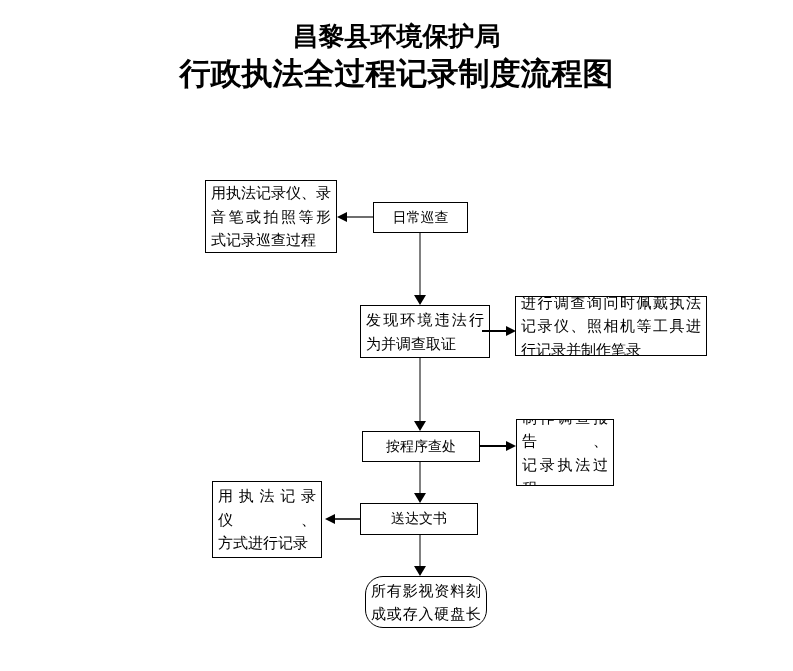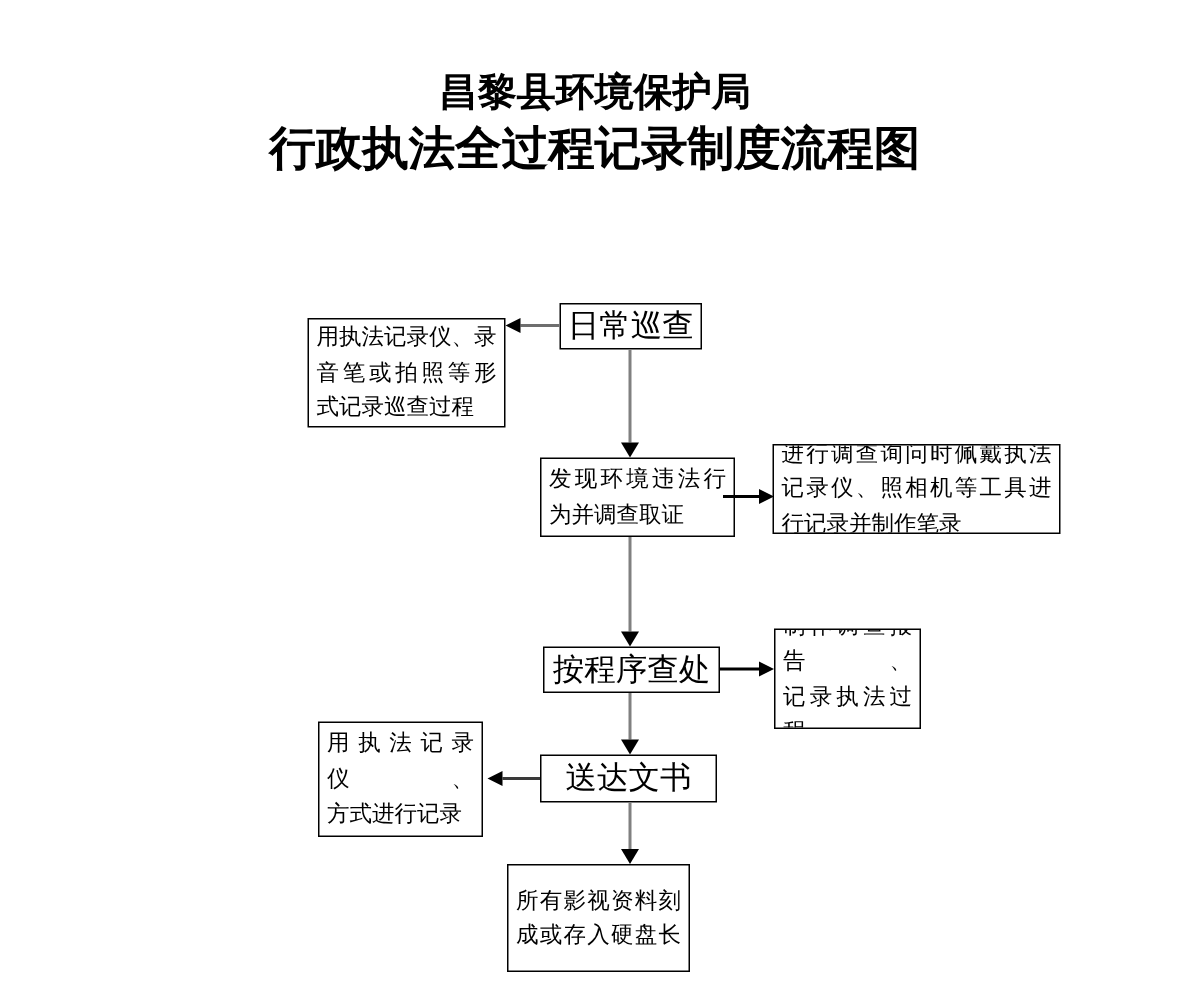--- a/index.html
+++ b/index.html
@@ -16,52 +16,51 @@
   
   .title {
     position: absolute;
     top: 20px;
     left: 0;
     width: 793px;
     text-align: center;
     font-family: "Liberation Serif", "DejaVu Serif", serif;
     font-weight: bold;
     color: #000;
-    margin-top: 25px;
   }
   .title-l1 { font-size: 26px; line-height: 34px; }
   .title-l2 { font-size: 31px; line-height: 40px; }
 
   
   .node {
     position: absolute;
     box-sizing: border-box;
     border: 1px solid #000;
     background: #fff;
     font-size: 15px;
     line-height: 23.5px;
     display: flex;
     flex-direction: column;
     justify-content: center;
     padding: 0 5px;
     overflow: hidden;
   }
-  .node.c { align-items: center; font-size: 21px; padding: 0 2px; }
+  .node.c { align-items: center; font-size: 14px; padding: 0 2px; }
   .jline { text-align: justify; text-align-last: justify; width: 100%; }
   .jline.last { text-align-last: left; }
 
-  #n-record-patrol   { left: 205px; top: 180px; width: 132px; height: 73px; margin-top: 32px; }
+  #n-record-patrol   { left: 205px; top: 180px; width: 132px; height: 73px; }
   #n-daily           { left: 373px; top: 202px; width:  95px; height: 31px; }
   #n-discover        { left: 360px; top: 305px; width: 130px; height: 53px; }
   #n-invest          { left: 515px; top: 296px; width: 192px; height: 60px; }
   #n-procedure       { left: 362px; top: 431px; width: 118px; height: 31px; }
   #n-report          { left: 516px; top: 419px; width: 98px; height: 67px; }
   #n-deliver         { left: 360px; top: 503px; width: 118px; height: 32px; }
   #n-record-delivery { left: 212px; top: 481px; width: 110px; height: 77px; }
-  #n-archive         { left: 338px; top: 576px; width: 122px; height: 72px; }
+  #n-archive         { left: 365px; top: 576px; width: 122px; height: 52px; border-radius: 18px; }
 
   
   .vline { position: absolute; left: 419px; width: 2px; background: #808080; }
   #v1 { top: 233px; height: 62px; }
   #v2 { top: 358px; height: 63px; }
   #v3 { top: 462px; height: 31px; }
   #v4 { top: 535px; height: 31px; }
 
   .head-down {
     position: absolute; left: 414px; width: 0; height: 0;

